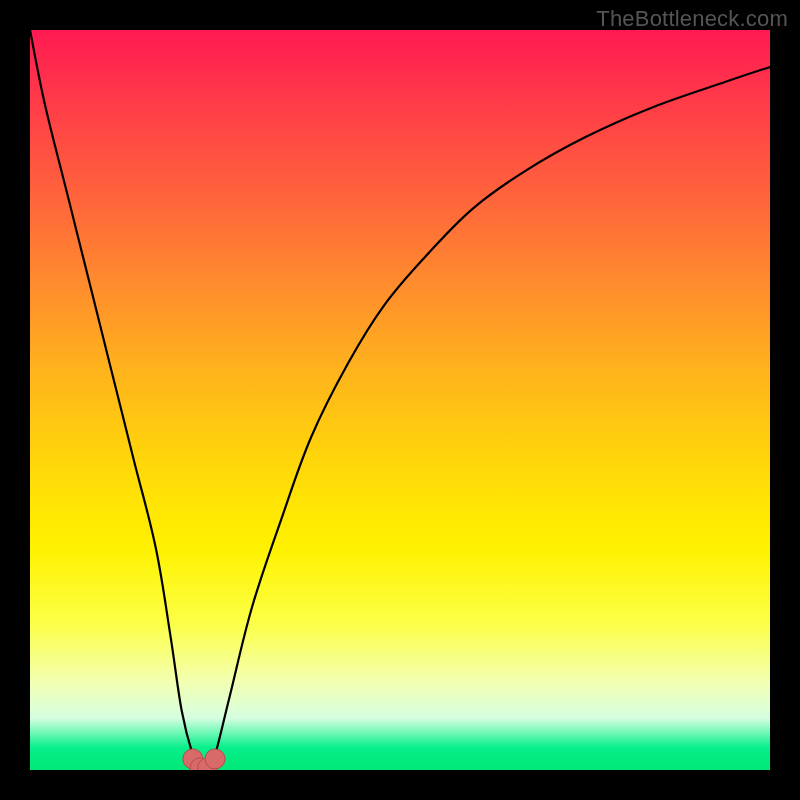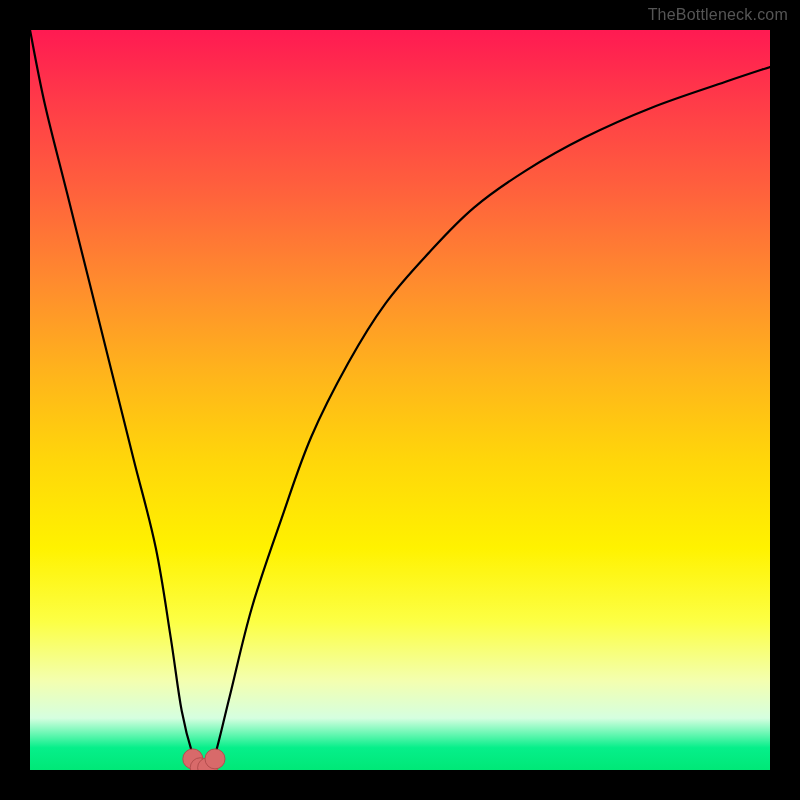--- a/index.html
+++ b/index.html
@@ -30,21 +30,21 @@
       #d5ffe0 93%,
       #06ef8a 97%,
       #00e877 100%
     );
   }
   .watermark {
     position: absolute;
     top: 6px;
     right: 12px;
     color: #555;
-    font-size: 16px;
+    font-size: 22px;
     letter-spacing: 0.2px;
     font-weight: 500;
     pointer-events: none;
   }
   svg.curve {
     position: absolute;
     left: 0;
     top: 0;
     width: 740px;
     height: 740px;

